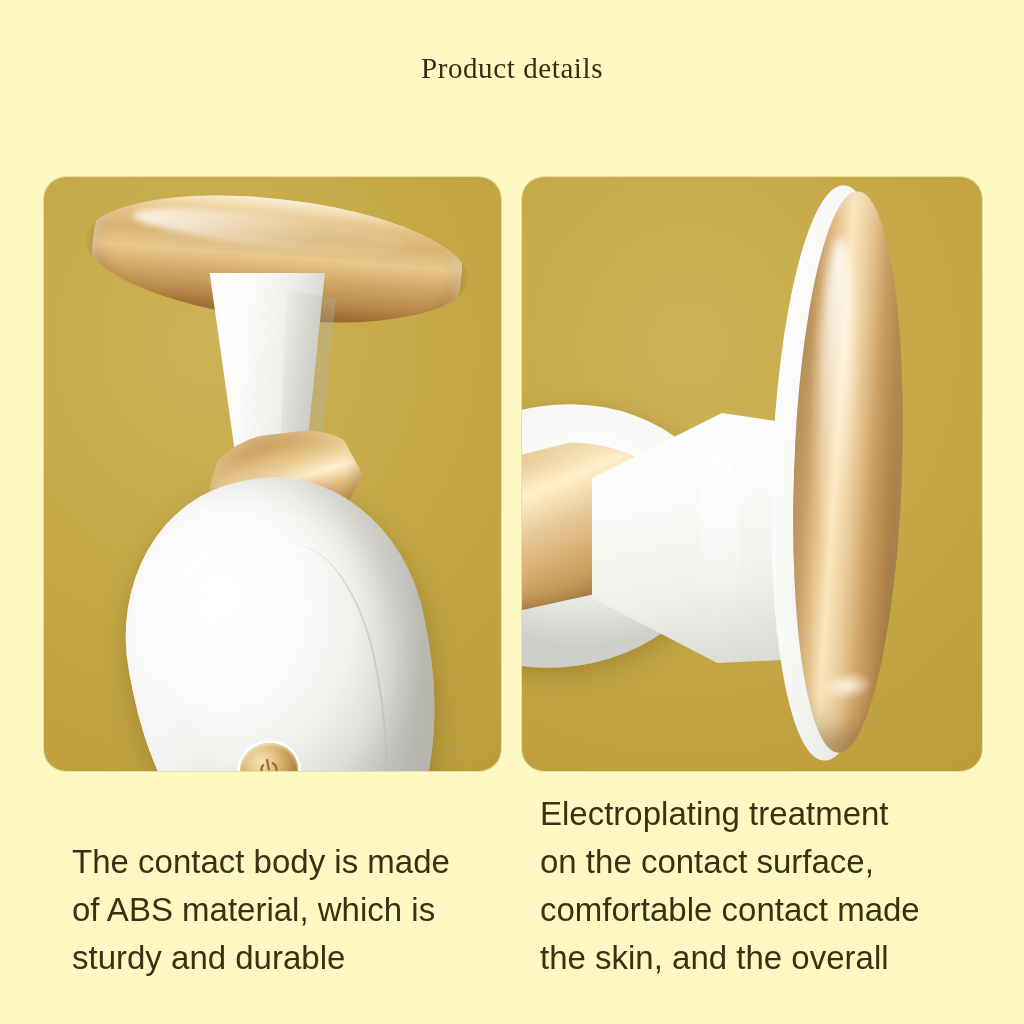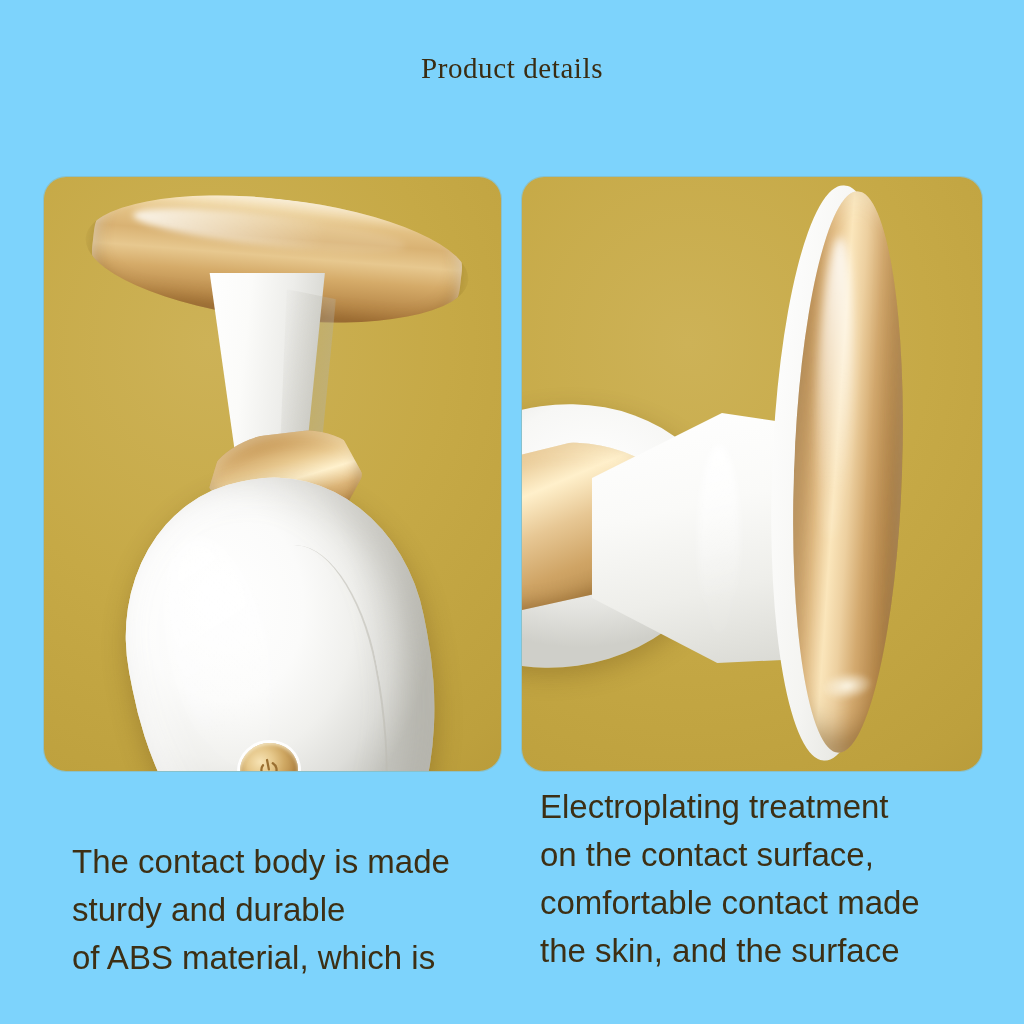--- a/index.html
+++ b/index.html
@@ -13,21 +13,21 @@
     font-family: "Liberation Sans", sans-serif;
     overflow: hidden;
     position: relative;
   }
 
   #page {
     position: absolute;
     inset: 0;
     width: 1024px;
     height: 1024px;
-    background: #7dd3fc;
+    background: #fef9c3;
   }
 
   
   #page-title {
     position: absolute;
     left: 0;
     top: 52px;
     width: 1024px;
     text-align: center;
     font-family: "Liberation Serif", serif;
@@ -336,21 +336,21 @@
 
   
   .caption {
     position: absolute;
     color: #3d2f14;
     font-size: 33px;
     line-height: 48px;
     font-family: "Liberation Sans", sans-serif;
   }
   #caption-left  { left: 72px;  bottom: 42px; width: 440px; }
-  #caption-right { left: 540px; bottom: 49px; width: 460px; }
+  #caption-right { left: 540px; bottom: 42px; width: 460px; }
   .caption-line { display: block; white-space: nowrap; }
 </style>
 </head>
 <body>
 
 <div id="page">
 
   <div id="page-title">Product details</div>
 
   <div class="photo-panel" id="panel-left">
@@ -390,24 +390,24 @@
       <div id="right-white-rim"></div>
       <div id="right-gold-bar"></div>
       <div id="right-gold-bar-gloss"></div>
       <div id="right-gold-bar-tiphl"></div>
 
     </div>
   </div>
 
   <div class="caption" id="caption-left">
     <span class="caption-line">The contact body is made</span>
+    <span class="caption-line">of ABS material, which is</span>
     <span class="caption-line">sturdy and durable</span>
-    <span class="caption-line">of ABS material, which is</span>
   </div>
 
   <div class="caption" id="caption-right">
     <span class="caption-line">Electroplating treatment</span>
     <span class="caption-line">on the contact surface,</span>
     <span class="caption-line">comfortable contact made</span>
-    <span class="caption-line">the skin, and the surface</span>
+    <span class="caption-line">the skin, and the overall</span>
   </div>
 
 </div>
 
 </body></html>

